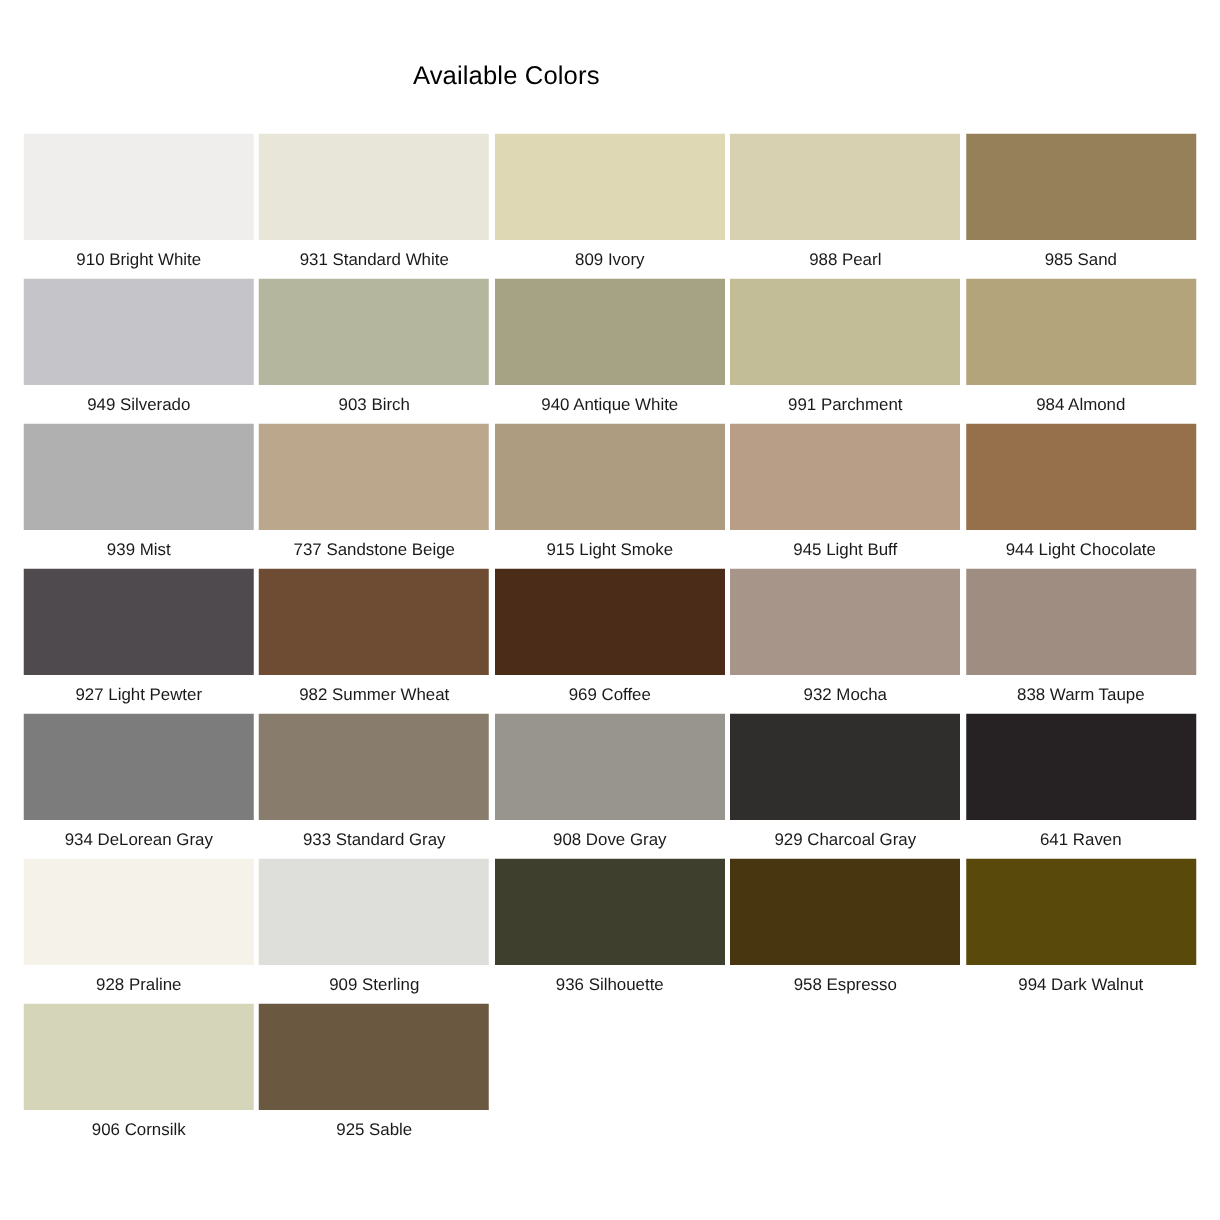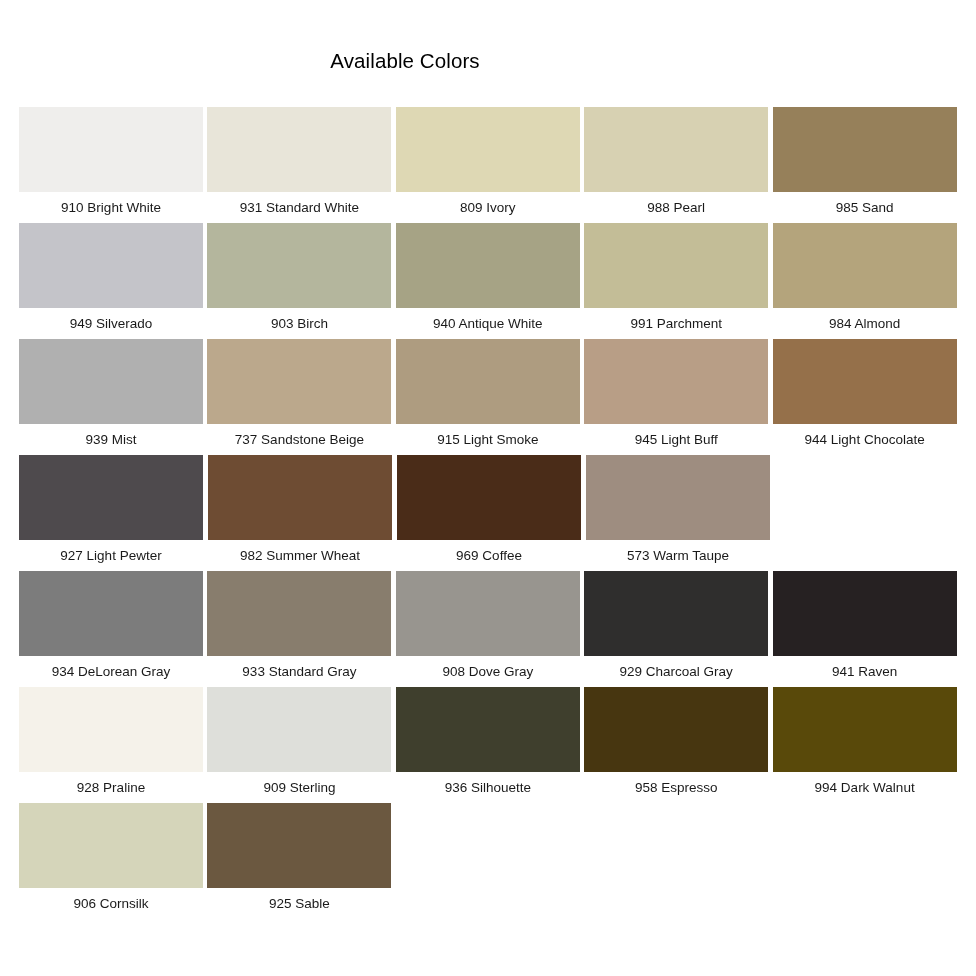--- a/index.html
+++ b/index.html
@@ -140,22 +140,26 @@
         </div>
         <div class="cell">
           <div class="swatch" style="background: rgb(110, 76, 51);"></div>
           <div class="label">982 Summer Wheat</div>
         </div>
         <div class="cell">
           <div class="swatch" style="background: rgb(74, 44, 24);"></div>
           <div class="label">969 Coffee</div>
         </div>
         <div class="cell">
+          <div class="swatch" style="background: rgb(168, 149, 138);"></div>
+          <div class="label">932 Mocha</div>
+        </div>
+        <div class="cell">
           <div class="swatch" style="background: rgb(158, 141, 128);"></div>
-          <div class="label">573 Warm Taupe</div>
+          <div class="label">838 Warm Taupe</div>
         </div>
       </div>
       <div class="row">
         <div class="cell">
           <div class="swatch" style="background: rgb(124, 124, 124);"></div>
           <div class="label">934 DeLorean Gray</div>
         </div>
         <div class="cell">
           <div class="swatch" style="background: rgb(136, 125, 109);"></div>
           <div class="label">933 Standard Gray</div>
@@ -163,21 +167,21 @@
         <div class="cell">
           <div class="swatch" style="background: rgb(152, 149, 143);"></div>
           <div class="label">908 Dove Gray</div>
         </div>
         <div class="cell">
           <div class="swatch" style="background: rgb(47, 46, 45);"></div>
           <div class="label">929 Charcoal Gray</div>
         </div>
         <div class="cell">
           <div class="swatch" style="background: rgb(38, 33, 34);"></div>
-          <div class="label">941 Raven</div>
+          <div class="label">641 Raven</div>
         </div>
       </div>
       <div class="row">
         <div class="cell">
           <div class="swatch" style="background: rgb(245, 242, 234);"></div>
           <div class="label">928 Praline</div>
         </div>
         <div class="cell">
           <div class="swatch" style="background: rgb(222, 223, 218);"></div>
           <div class="label">909 Sterling</div>

